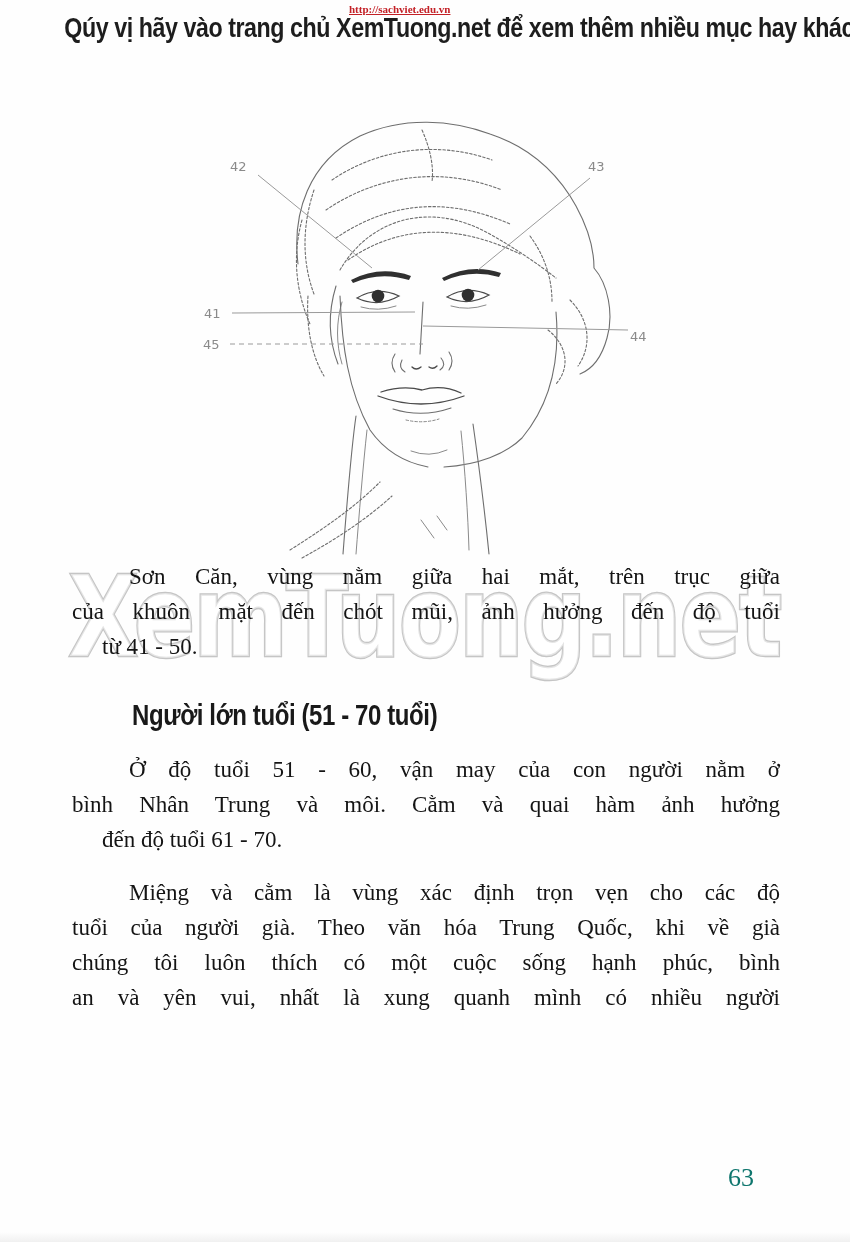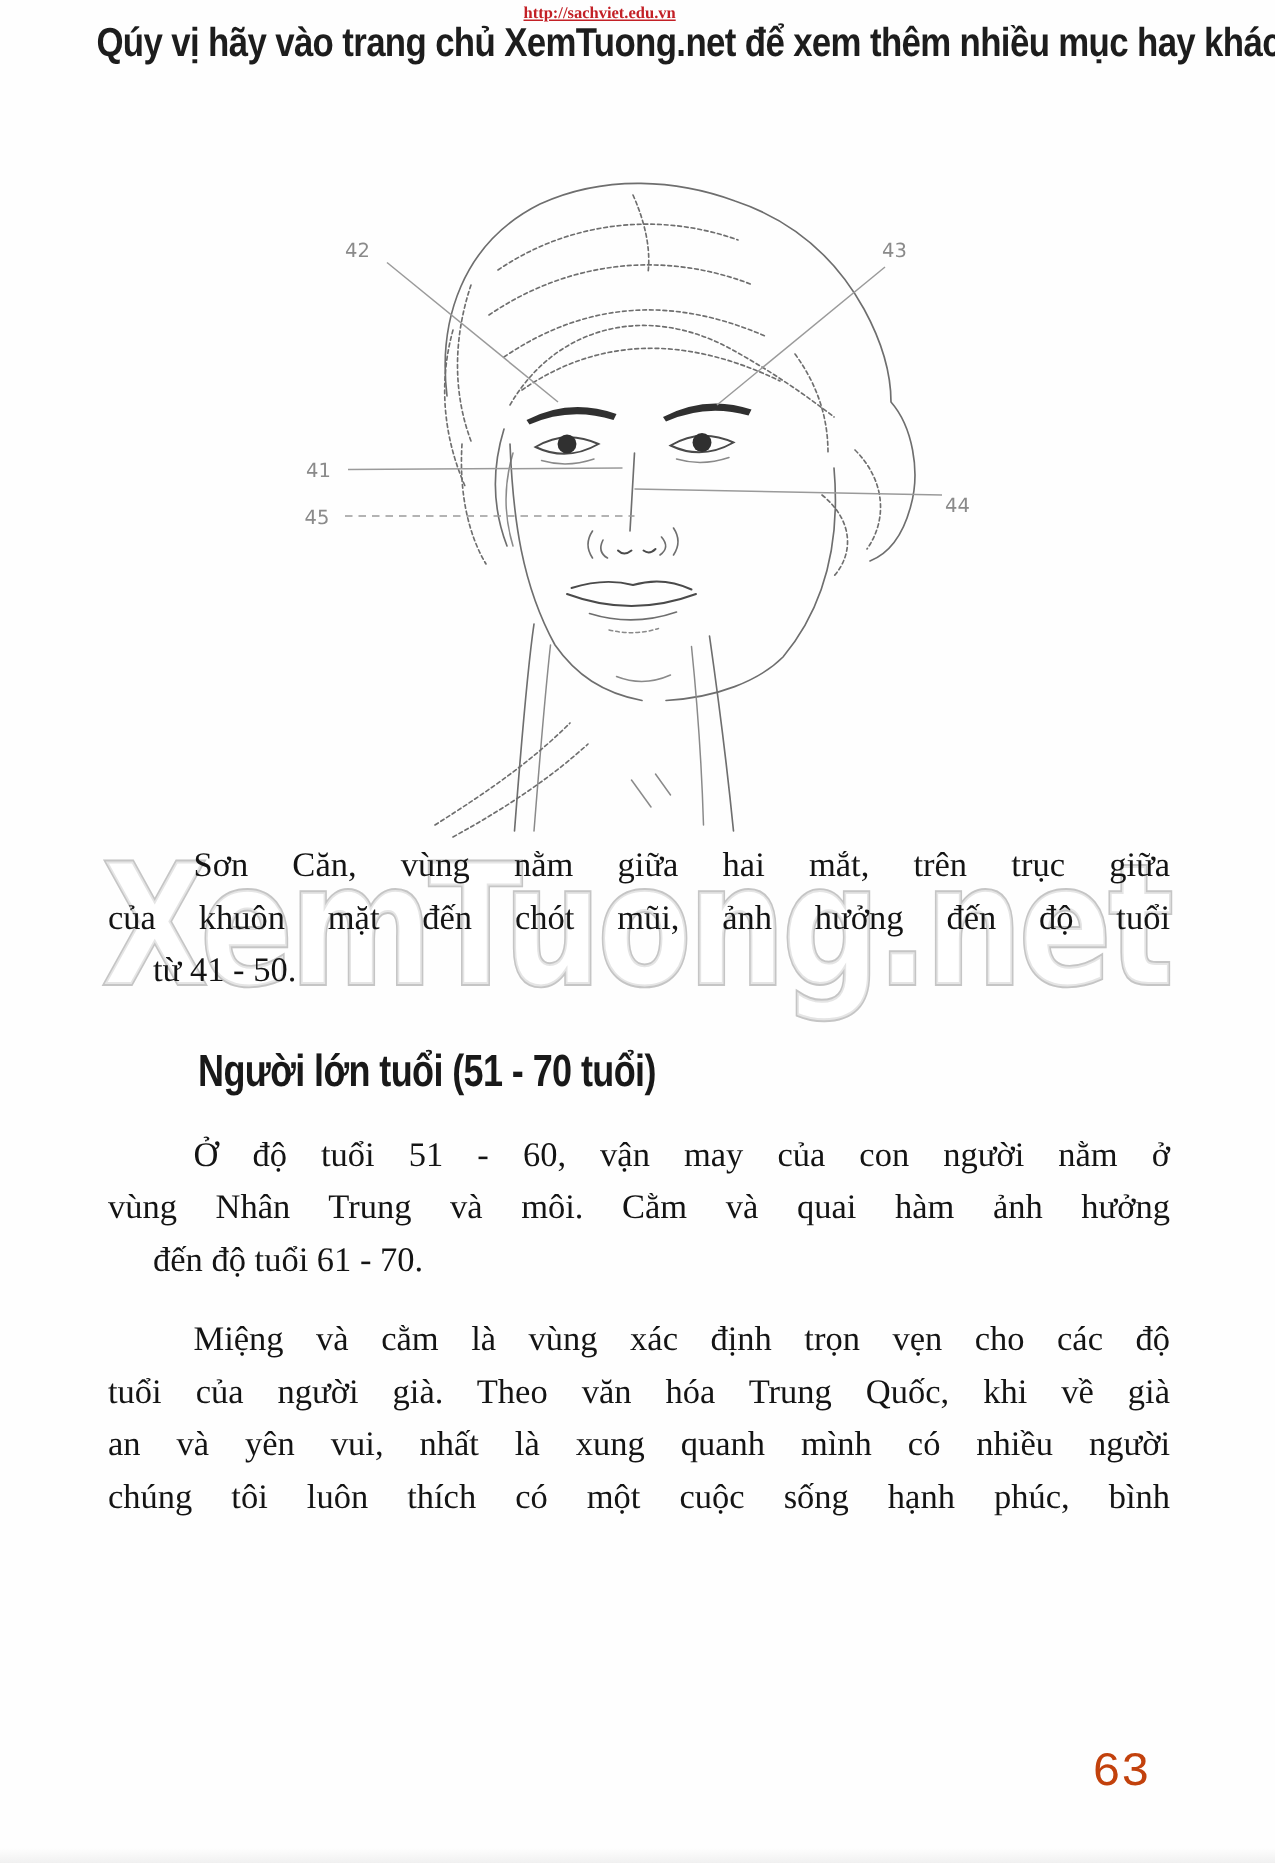--- a/index.html
+++ b/index.html
@@ -57,21 +57,21 @@
 
   .heading {
     position:absolute; left:132px; top:698px; margin:0; z-index:2;
     font-family:"Liberation Sans", sans-serif; font-weight:bold; font-size:30px;
     letter-spacing:-0.5px; transform:scaleX(0.8); transform-origin:left;
     white-space:nowrap; color:#191919;
   }
 
   .page-number {
     position:absolute; left:728px; top:1163px; z-index:2;
-    font-family:Liberation Mono, monospace; font-size:32px; color:#c2410c;
+    font-family:Liberation Serif, serif; font-size:26px; color:#0f766e;
   }
 </style>
 </head>
 <body>
 
 <div class="page">
 
   <div class="header-black">
     <span class="txt">Qúy vị hãy vào trang chủ XemTuong.net để xem thêm nhiều mục hay khác</span>
   </div>
@@ -169,26 +169,26 @@
   <div class="para" id="p1">
     <div class="line first">Sơn Căn, vùng nằm giữa hai mắt, trên trục giữa</div>
     <div class="line">của khuôn mặt đến chót mũi, ảnh hưởng đến độ tuổi</div>
     <div class="line last">từ 41 - 50.</div>
   </div>
 
   <h2 class="heading">Người lớn tuổi (51 - 70 tuổi)</h2>
 
   <div class="para" id="p2">
     <div class="line first">Ở độ tuổi 51 - 60, vận may của con người nằm ở</div>
-    <div class="line">vùng Nhân Trung và môi. Cằm và quai hàm ảnh hưởng</div>
+    <div class="line">bình Nhân Trung và môi. Cằm và quai hàm ảnh hưởng</div>
     <div class="line last">đến độ tuổi 61 - 70.</div>
   </div>
 
   <div class="para" id="p3">
     <div class="line first">Miệng và cằm là vùng xác định trọn vẹn cho các độ</div>
     <div class="line">tuổi của người già. Theo văn hóa Trung Quốc, khi về già</div>
+    <div class="line">chúng tôi luôn thích có một cuộc sống hạnh phúc, bình</div>
     <div class="line">an và yên vui, nhất là xung quanh mình có nhiều người</div>
-    <div class="line">chúng tôi luôn thích có một cuộc sống hạnh phúc, bình</div>
   </div>
 
   <div class="page-number">63</div>
 
 </div>
 
 </body></html>

